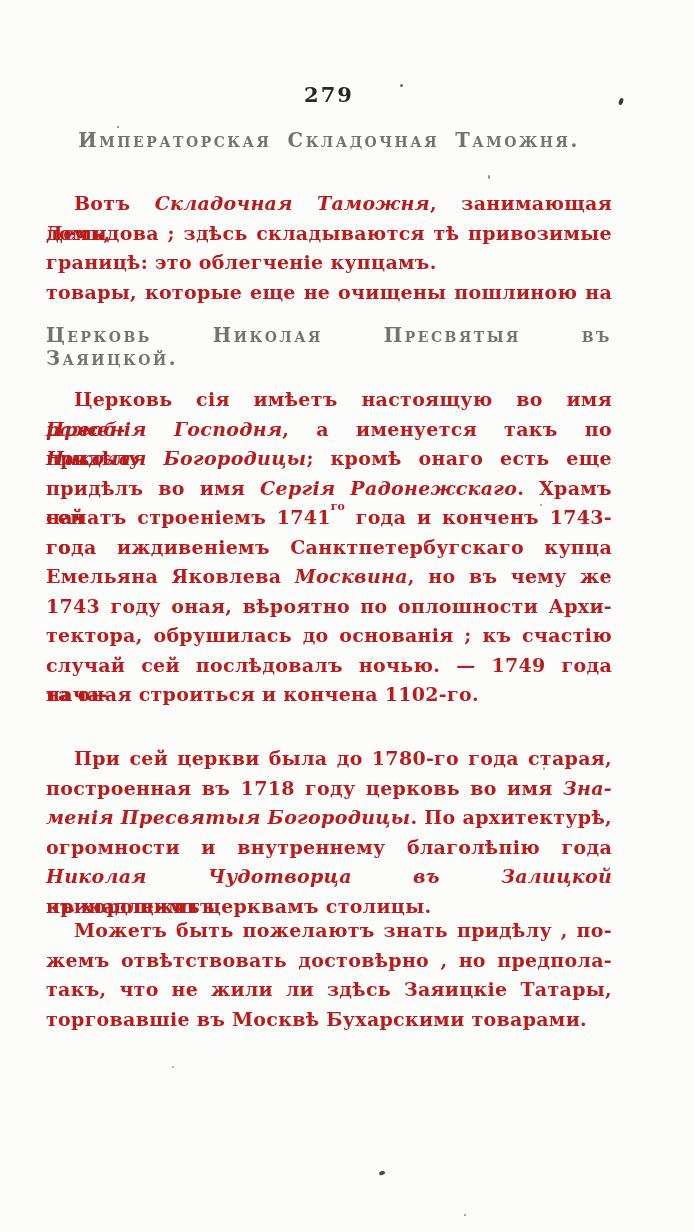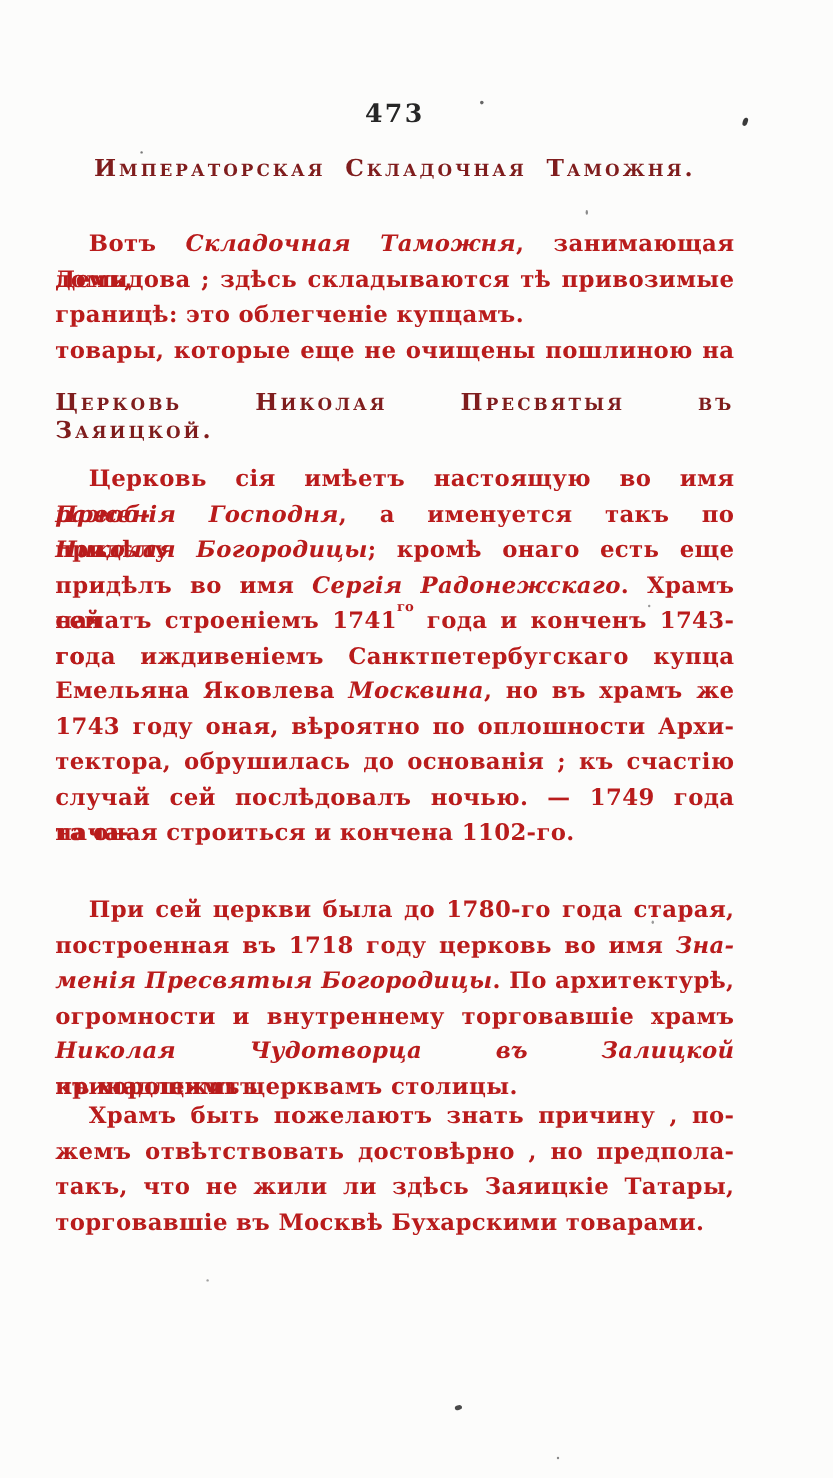--- a/index.html
+++ b/index.html
@@ -20,21 +20,21 @@
     text-align:center;
     font-size:21px;font-weight:bold;letter-spacing:2px;
   }
   .heading{
     position:absolute;left:46px;width:566px;margin:0;
     font-variant:small-caps;
     font-weight:bold;
     font-size:19.5px;
     letter-spacing:2.5px;
     word-spacing:7px;
-    color:#7f1d1d;
+    color:#737373;
   }
   .h-center{top:129px;text-align:center;}
   .h-justify{top:324px;text-align:justify;text-align-last:justify;}
   .para{
     position:absolute;left:46px;width:566px;
     font-size:19px;font-weight:bold;
     letter-spacing:0.3px;
     color:#b91c1c;
   }
   .p0{top:189px;}
@@ -70,58 +70,58 @@
   .s6{left:543px;top:767px;width:2px;height:3px;background:#999;}
   .s7{left:379px;top:1171px;width:6px;height:4px;background:#4a4a4a;border-radius:50% 60% 40% 50%;transform:rotate(-20deg);}
   .s8{left:464px;top:1214px;width:2px;height:2px;background:#888;}
   .s9{left:172px;top:1066px;width:2px;height:2px;background:#a0a0a0;}
 </style>
 </head>
 <body>
 
 <main class="page">
 
-  <div class="pagenum">473</div>
+  <div class="pagenum">279</div>
 
   <h1 class="heading h-center">Императорская Складочная Таможня.</h1>
 
   <section class="para p0">
       <div class="line first"><span>Вотъ </span><span class="it">Складочная Таможня</span><span>, занимающая домъ,</span></div>
       <div class="line"><span>Демидова ; здѣсь складываются тѣ привозимые</span></div>
       <div class="line last"><span>границѣ: это облегченіе купцамъ.</span></div>
       <div class="line"><span>товары, которые еще не очищены пошлиною на</span></div>
     </section>
 
   <h2 class="heading h-justify">Церковь Николая Пресвятыя въ Заяицкой.</h2>
 
   <section class="para p1">
       <div class="line first"><span>Церковь сія имѣетъ настоящую во имя </span><span class="it">Преоб-</span></div>
       <div class="line"><span class="it">раженія Господня</span><span>, а именуется такъ по придѣлу</span></div>
       <div class="line"><span class="it">Николая Богородицы</span><span>; кромѣ онаго есть еще</span></div>
       <div class="line"><span>придѣлъ во имя </span><span class="it">Сергія Радонежскаго</span><span>. Храмъ сей</span></div>
       <div class="line"><span>начатъ строеніемъ 1741</span><sup>го</sup><span> года и конченъ 1743-го</span></div>
       <div class="line"><span>года иждивеніемъ Санктпетербугскаго купца</span></div>
-      <div class="line"><span>Емельяна Яковлева </span><span class="it">Москвина</span><span>, но въ храмъ же</span></div>
+      <div class="line"><span>Емельяна Яковлева </span><span class="it">Москвина</span><span>, но въ чему же</span></div>
       <div class="line"><span>1743 году оная, вѣроятно по оплошности Архи-</span></div>
       <div class="line"><span>тектора, обрушилась до основанія ; къ счастію</span></div>
       <div class="line"><span>случай сей послѣдовалъ ночью. — 1749 года нача-</span></div>
       <div class="line last"><span>та оная строиться и кончена 1102-го.</span></div>
     </section>
 
   <section class="para p2">
       <div class="line first"><span>При сей церкви была до 1780-го года старая,</span></div>
       <div class="line"><span>построенная въ 1718 году церковь во имя </span><span class="it">Зна-</span></div>
       <div class="line"><span class="it">менія Пресвятыя Богородицы</span><span>. По архитектурѣ,</span></div>
-      <div class="line"><span>огромности и внутреннему торговавшіе храмъ</span></div>
+      <div class="line"><span>огромности и внутреннему благолѣпію года</span></div>
       <div class="line"><span class="it">Николая Чудотворца въ Залицкой</span><span> принадлежитъ</span></div>
       <div class="line last"><span>къ хорощимъ церквамъ столицы.</span></div>
     </section>
 
   <section class="para p3">
-      <div class="line first"><span>Храмъ быть пожелаютъ знать причину , по-</span></div>
+      <div class="line first"><span>Можетъ быть пожелаютъ знать придѣлу , по-</span></div>
       <div class="line"><span>жемъ отвѣтствовать достовѣрно , но предпола-</span></div>
       <div class="line"><span>такъ, что не жили ли здѣсь Заяицкіе Татары,</span></div>
       <div class="line last"><span>торговавшіе въ Москвѣ Бухарскими товарами.</span></div>
     </section>
 
   <span class="speck s1"></span>
   <span class="speck s2"></span>
   <span class="speck s3"></span>
   <span class="speck s4"></span>
   <span class="speck s5"></span>

